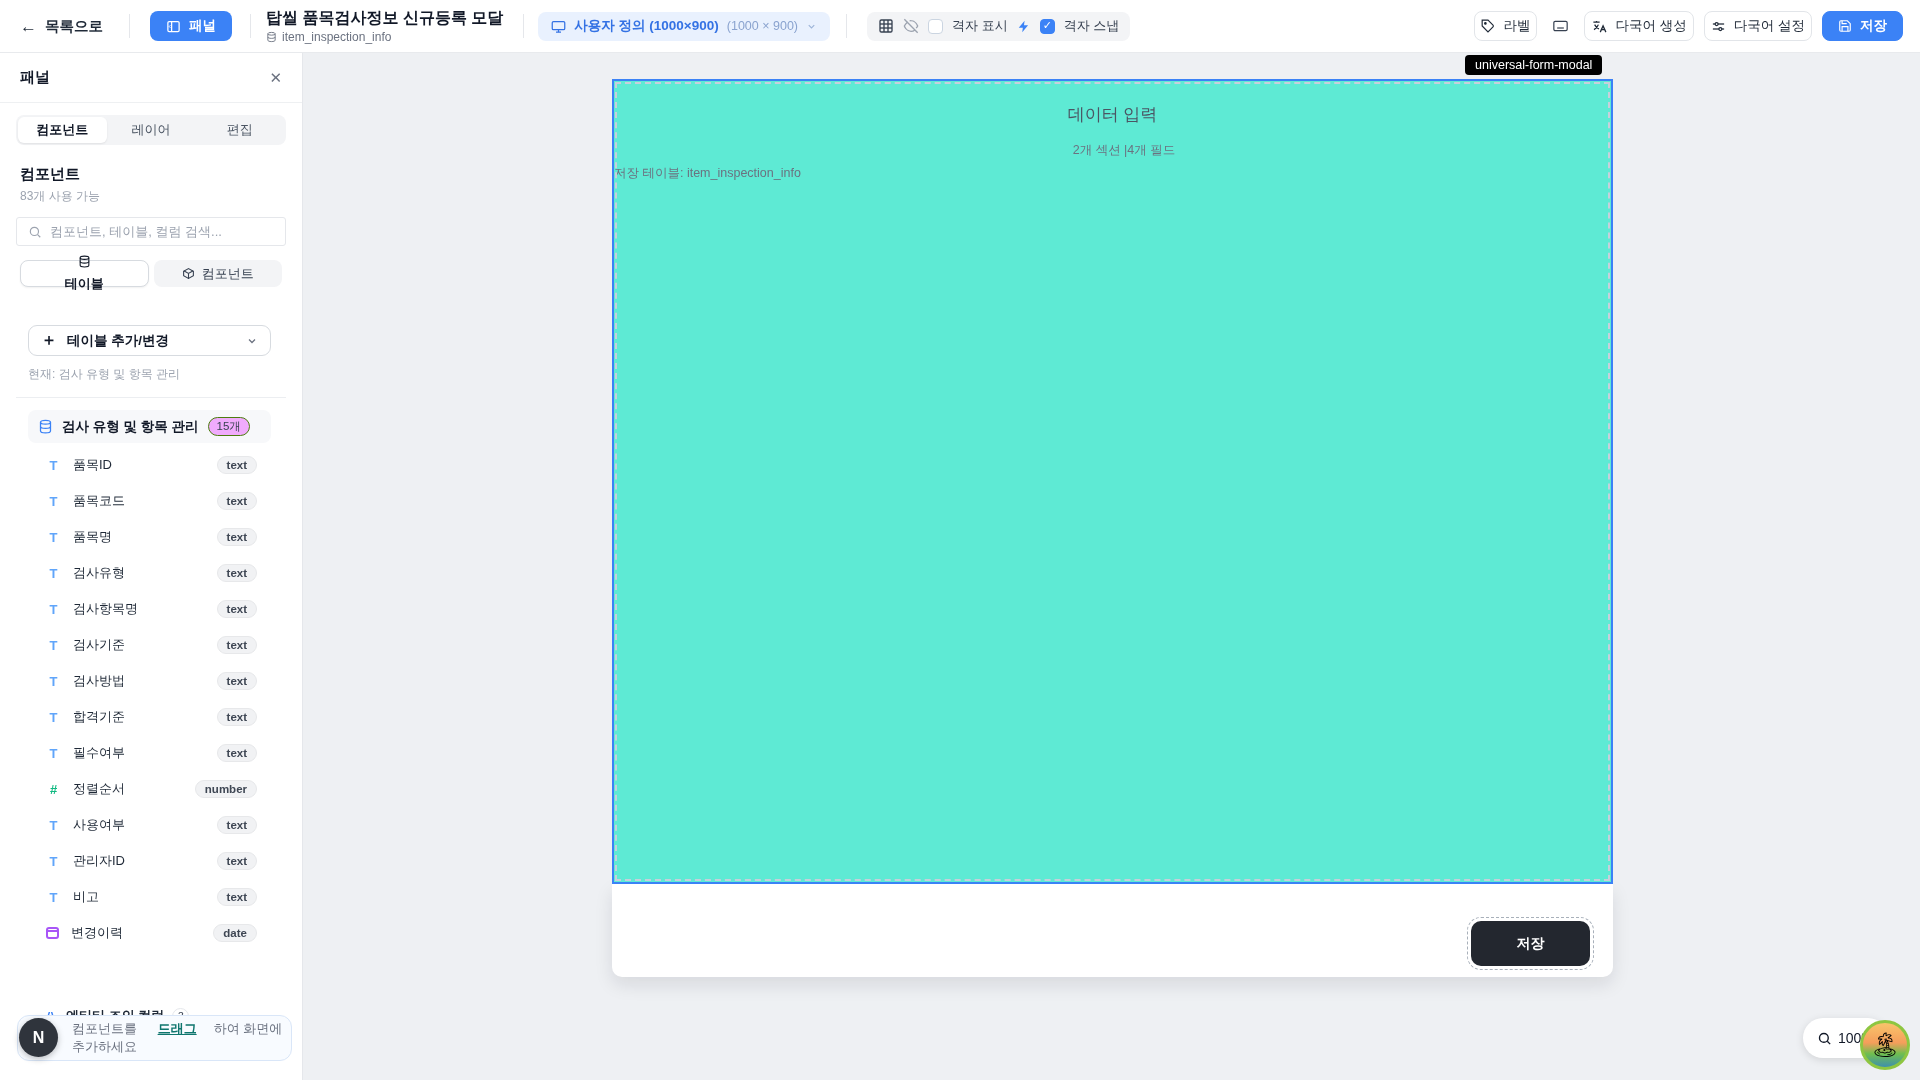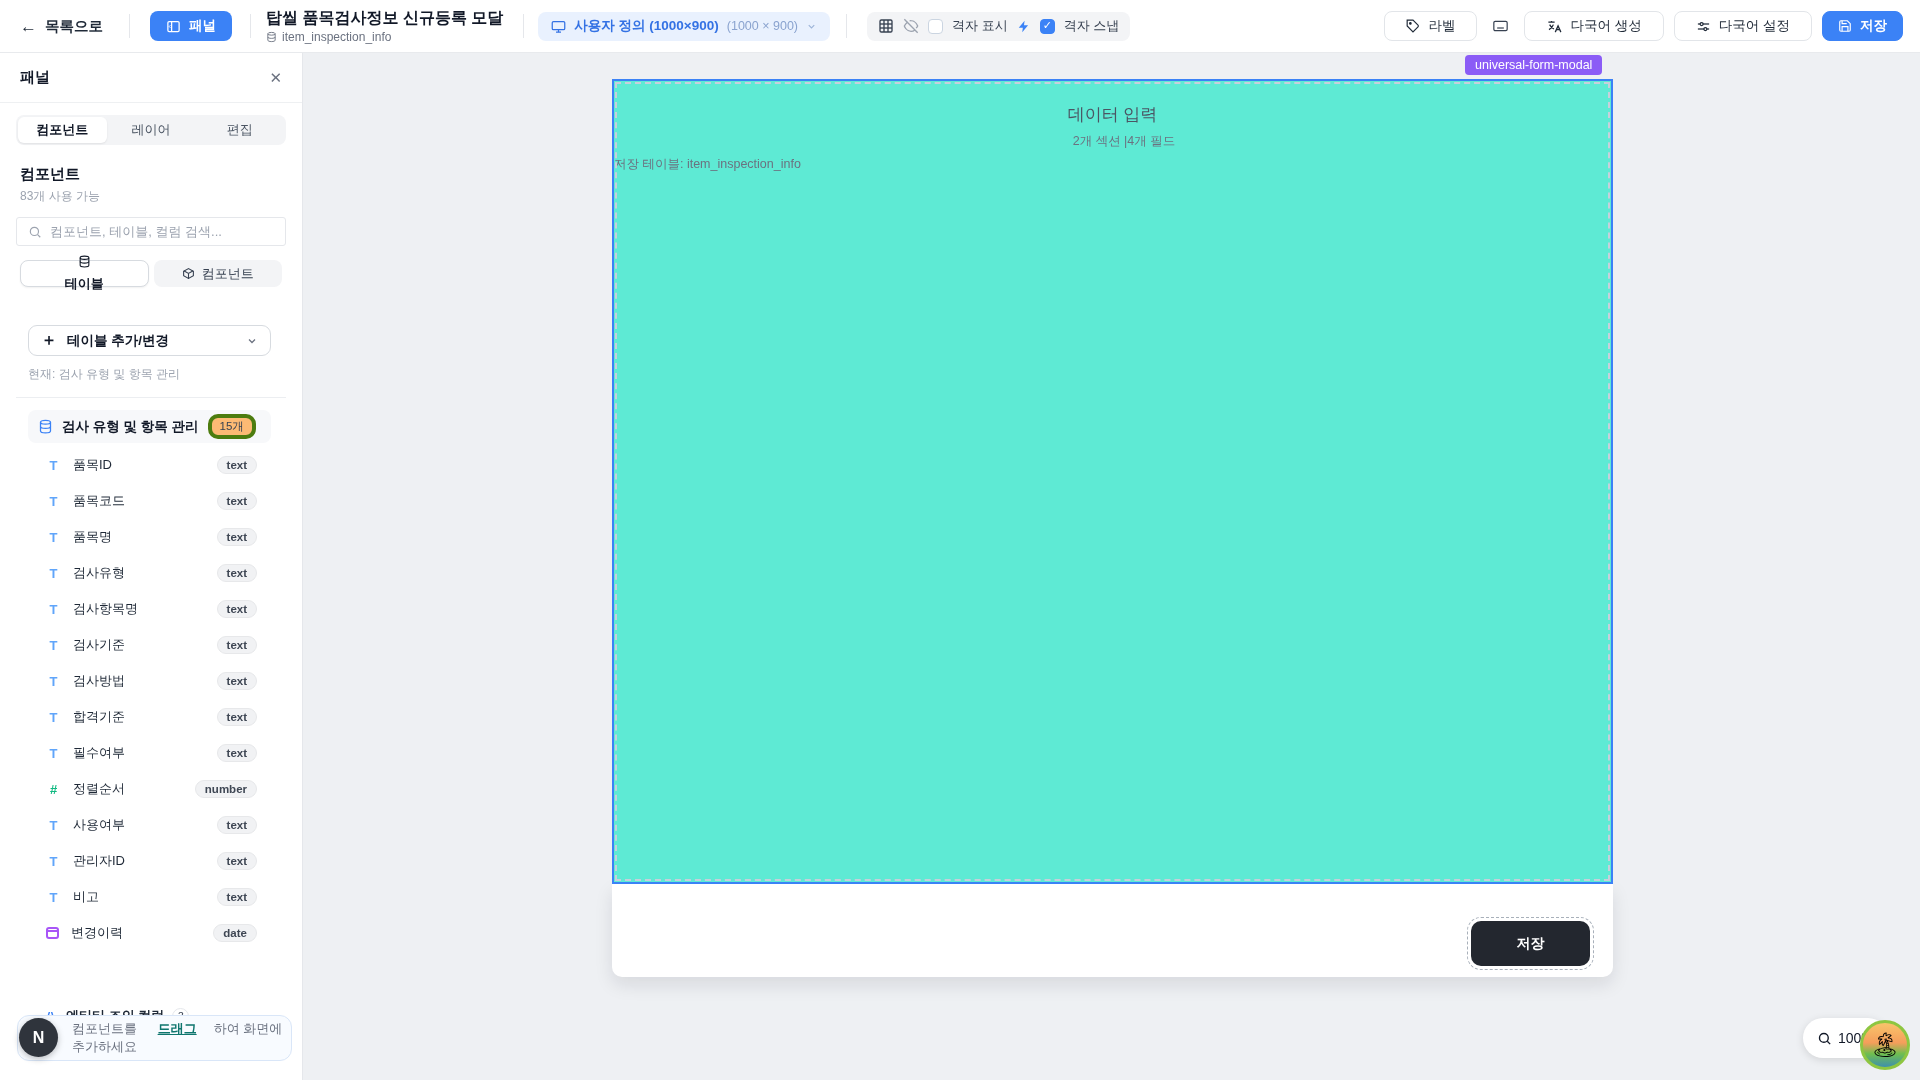--- a/index.html
+++ b/index.html
@@ -27,21 +27,21 @@
   .size-pill .main { font-size:13.5px; font-weight:600; color:#3472e4; }
   .size-pill .sub { font-size:12.5px; color:#8aa3cf; }
   .vdiv.d4 { margin-left:16px; }
   .grid-group { margin-left:20px; height:29px; background:#f3f4f6; border-radius:8px; display:flex;
     align-items:center; gap:9px; padding:0 11px; }
   .grid-group .lbl { font-size:13px; color:#374151; }
   .chk { width:15px; height:15px; border-radius:4px; border:1.5px solid #cbd5e1; background:#fff; cursor:pointer; }
   .chk.on { background:#3b82f6; border-color:#3b82f6; position:relative; }
   .chk.on::after { content:"✓"; position:absolute; left:2px; top:-1px; color:#fff; font-size:11px; font-weight:700; }
   .hdr-right { margin-left:auto; display:flex; align-items:center; gap:10px; margin-right:17px; }
-  .hbtn { height:30px; padding:0 21px; background:#fff; border:1px solid #e2e5e9; border-radius:8px;
+  .hbtn { height:30px; padding:0 6px; background:#fff; border:1px solid #e2e5e9; border-radius:8px;
     display:flex; align-items:center; gap:8px; font-size:13.5px; color:#1f2937; cursor:pointer; }
   .hbtn.icon-only { border:none; padding:0 4px; }
   .hbtn.primary { background:#3b82f6; border-color:#3b82f6; color:#fff; font-weight:600; padding:0 15px; }
   .ico { display:inline-flex; align-items:center; justify-content:center; }
 
   
   .sidebar { position:absolute; left:0; top:53px; width:303px; height:1027px; background:#fff;
     border-right:1px solid #e5e7eb; z-index:40; }
   .sb-head { height:50px; display:flex; align-items:center; justify-content:space-between;
     padding:0 20px; border-bottom:1px solid #eef0f2; }
@@ -66,21 +66,21 @@
   .src-btn.idle { background:#f3f4f6; border:1px solid transparent; color:#374151; }
   .add-table { margin:38px 31px 0 28px; height:31px; border:1px solid #d7dbe0; border-radius:9px;
     background:#fff; display:flex; align-items:center; gap:10px; padding:0 12px; font-size:13.5px;
     font-weight:600; color:#111827; cursor:pointer; }
   .add-table .chev { margin-left:auto; color:#6b7280; }
   .cur-lbl { margin:10px 28px 0; font-size:12px; color:#9ca3af; }
   .sb-div { margin:14px 16px 0; height:1px; background:#eceef1; }
   .tbl-head { margin:12px 31px 0 28px; height:33px; background:#f7f8fa; border-radius:8px;
     display:flex; align-items:center; gap:9px; padding:0 10px; cursor:pointer; }
   .tbl-head .n { font-size:13.5px; font-weight:700; color:#111827; }
-  .tbl-head .b { font-size:11.5px; color:#374151; background:#fdba74; border:4px solid #4d7c0f;
+  .tbl-head .b { font-size:11.5px; color:#374151; background:#f0abfc; border:1px solid #4d7c0f;
     border-radius:10px; padding:1px 8px;text-align:right; }
   .fields { margin:4px 31px 0 28px; }
   .field-row { height:36px; display:flex; align-items:center; padding:0 14px 0 18px; cursor:grab; }
   .field-row .fl { font-size:13px; color:#1f2937; margin-left:12px; }
   .field-row .fb { margin-left:auto; font-size:11.5px; font-weight:700; color:#3f4754;
     background:#f1f2f4; border:1px solid #e7e8ea; border-radius:10px; padding:2px 9px; }
   .fi { width:15px; display:inline-flex; justify-content:center; }
   .fi-text { color:#60a5fa; font-weight:700; font-size:13px; }
   .fi-number { color:#10b981; font-weight:700; font-size:13px; }
   .fi-entity { width:13px; height:13px; border:2px solid #2dd4bf; background:#ccfbf1; border-radius:4px; }
@@ -94,27 +94,27 @@
   .link-ico { color:#3b82f6; font-weight:700; font-size:11px; letter-spacing:-1px; }
   .drag-hint { position:absolute; left:17px; top:962px; width:275px; height:46px; background:#f8fbff;
     border:1px solid #d9e6f8; border-radius:12px; display:flex; align-items:center;
     padding-left:54px; font-size:13px; color:#6b7280; z-index:2; }
   .drag-hint b { color:#0f766e; text-decoration:underline; margin:0 17px; }
   .n-fab { position:absolute; left:19px; top:965px; width:39px; height:39px; border-radius:50%;
     background:#2f343c; color:#fff; font-size:16px; font-weight:700; display:flex; align-items:center;
     justify-content:center; z-index:3; box-shadow:0 2px 6px rgba(0,0,0,.25); cursor:pointer; }
 
   
-  .comp-tag { position:absolute; left:1465px; top:55px; height:20px; background:#8b5cf6; color:#fff;
+  .comp-tag { position:absolute; left:1465px; top:55px; height:20px; background:#000000; color:#fff;
     border-radius:4px; font-size:12.5px; display:flex; align-items:center; padding:0 10px; z-index:10; }
   .modal-sel { position:absolute; left:612px; top:79px; width:1001px; height:805px;
     border:2px solid #3b82f6; background:#5eead4; z-index:5; }
   .modal-sel::before { content:""; position:absolute; inset:1px; border:2px dashed #c7cfdb; pointer-events:none; }
   .m-title { margin-top:22px; text-align:center; font-size:17px; color:#4b5563; }
-  .m-sub { margin-top:7px; text-align:center; font-size:12.5px; color:#6b7280;padding-left:23px; }
+  .m-sub { margin-top:16px; text-align:center; font-size:12.5px; color:#6b7280;padding-left:23px; }
   .m-tbl { margin-top:6px; text-align:left; font-size:12.5px; color:#6b7280; }
   .modal-footer { position:absolute; left:612px; top:884px; width:1001px; height:93px; background:#fff;
     border-radius:0 0 10px 10px; box-shadow:0 8px 18px rgba(15,23,42,.10); z-index:4; }
   .canvas-save { position:absolute; right:23px; top:37px; width:119px; height:45px; background:#23272f;
     color:#fff; font-size:14px; font-weight:600; border:none; border-radius:10px; cursor:pointer;
     outline:1.5px dashed #a8b0ba; outline-offset:3px; font-family:inherit; }
 
   
   .zoom-pill { position:absolute; left:1803px; top:1018px; height:40px; min-width:80px; background:#fff;
     border-radius:20px; box-shadow:0 2px 8px rgba(0,0,0,.12); display:flex; align-items:center;

